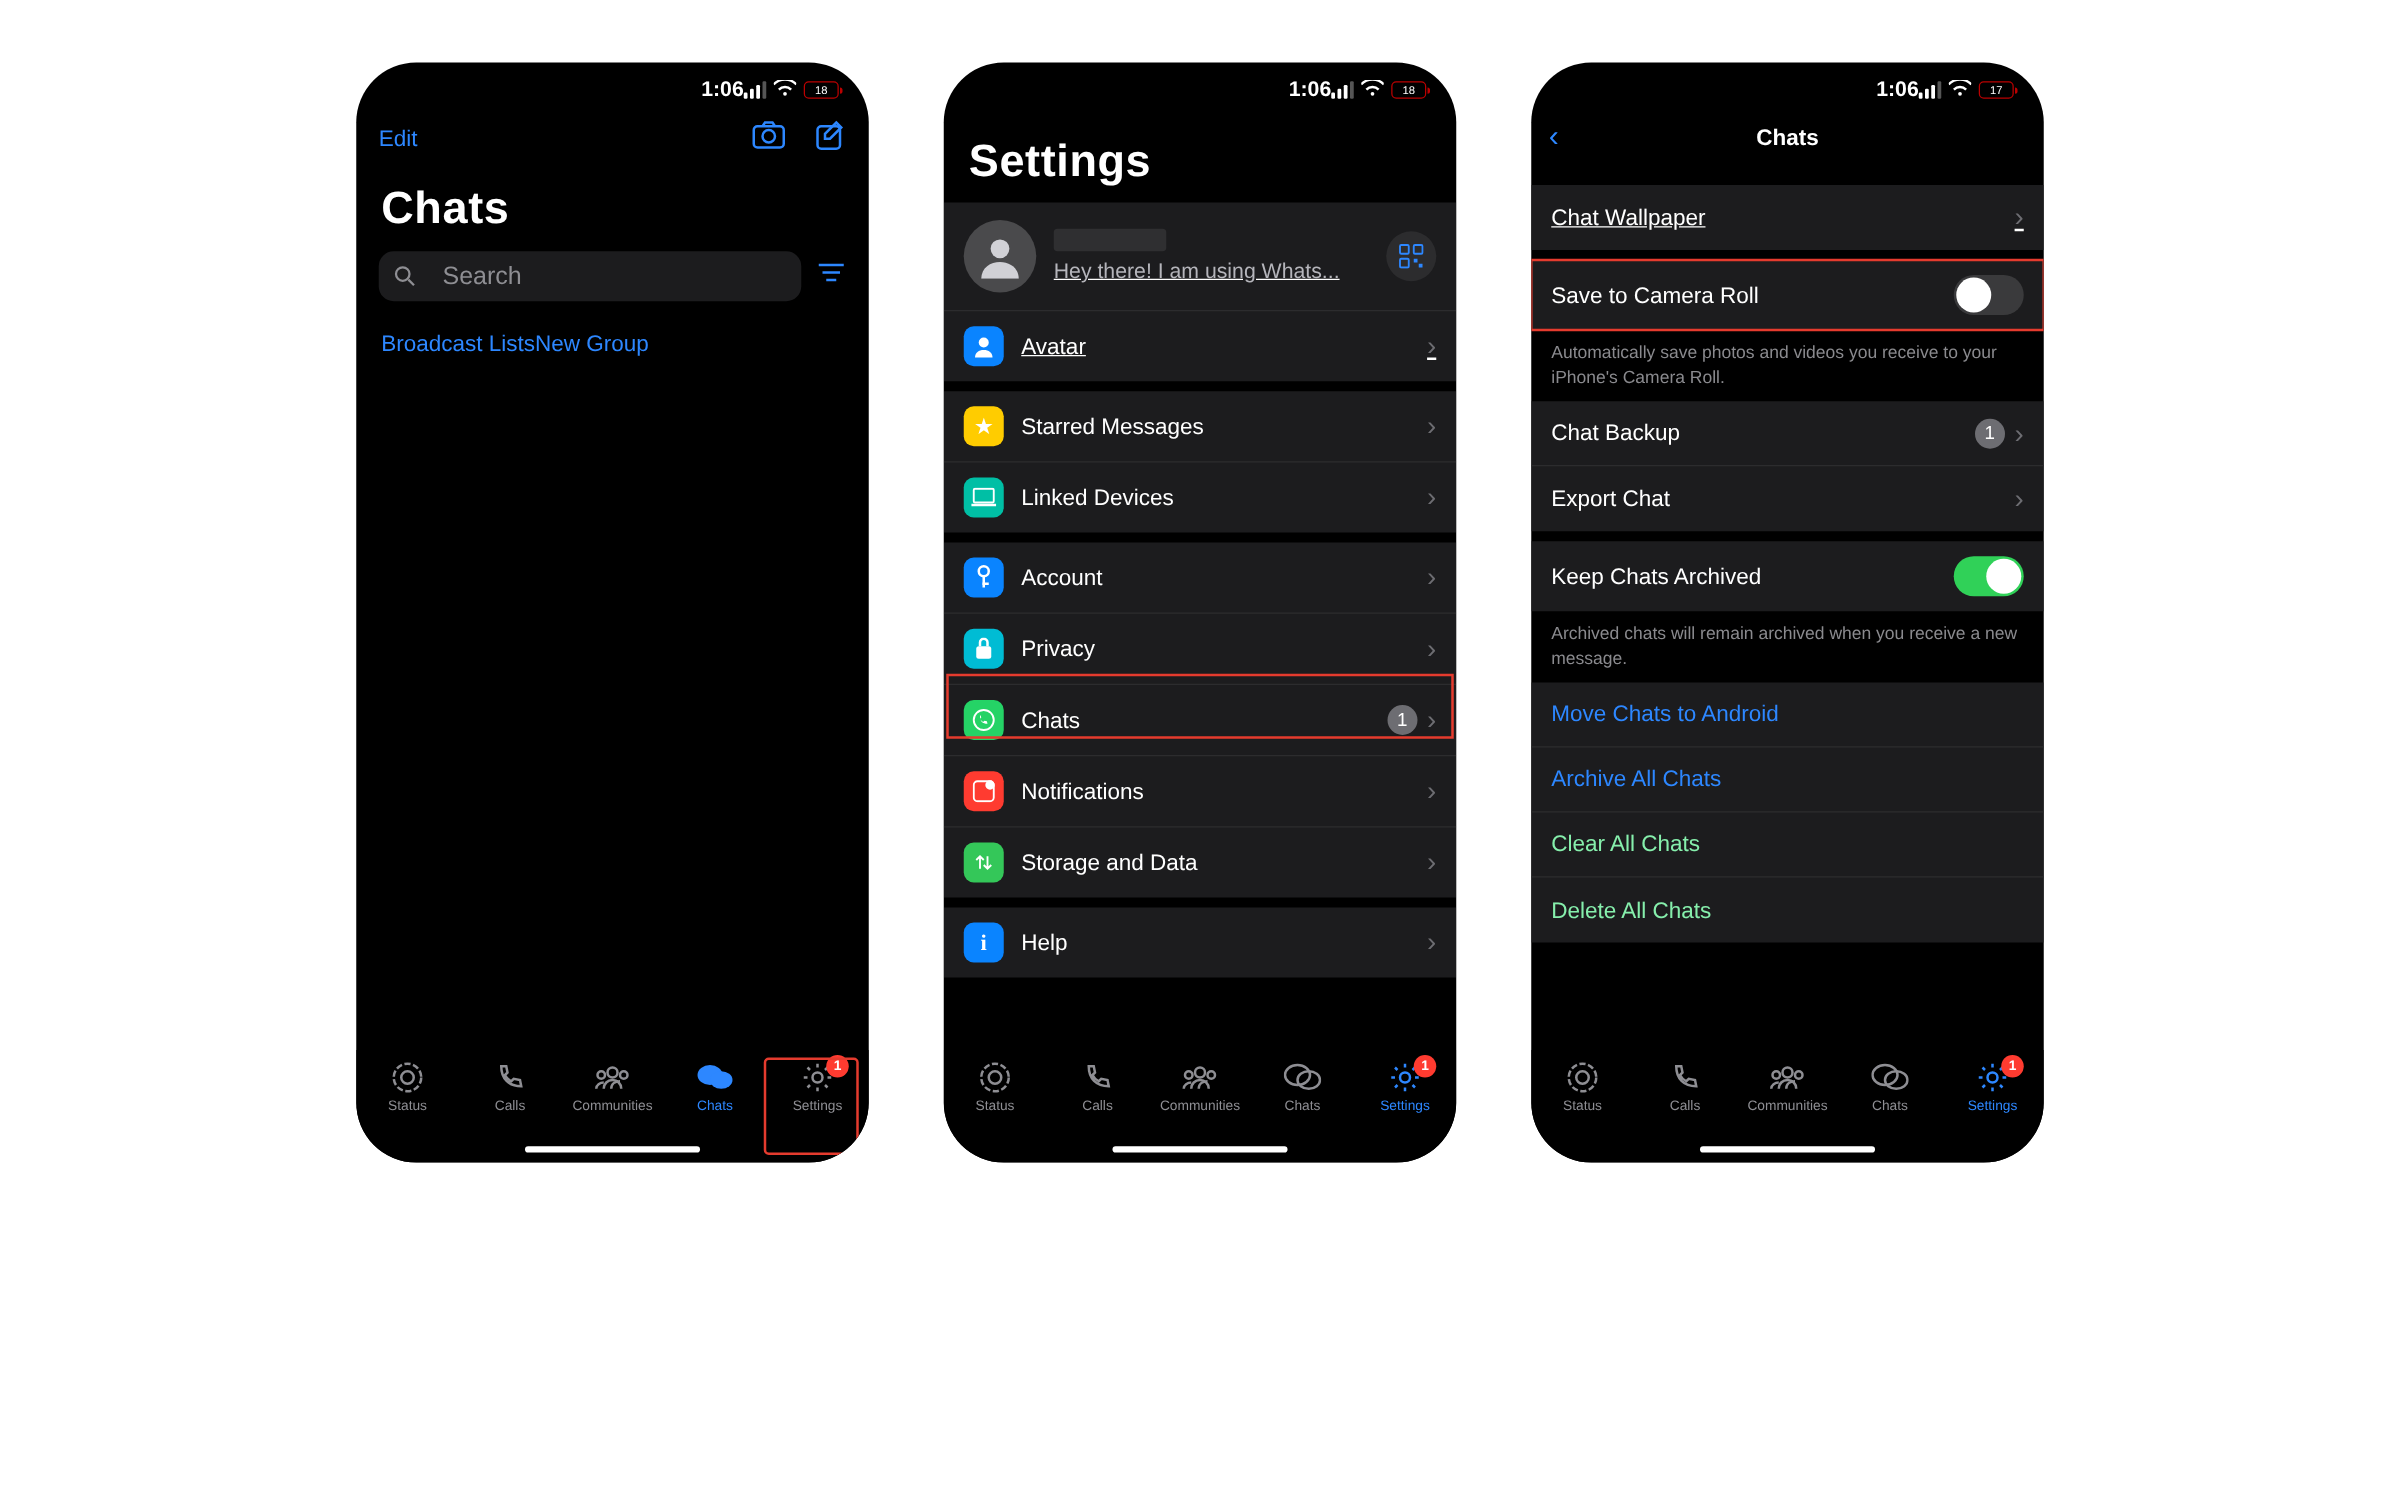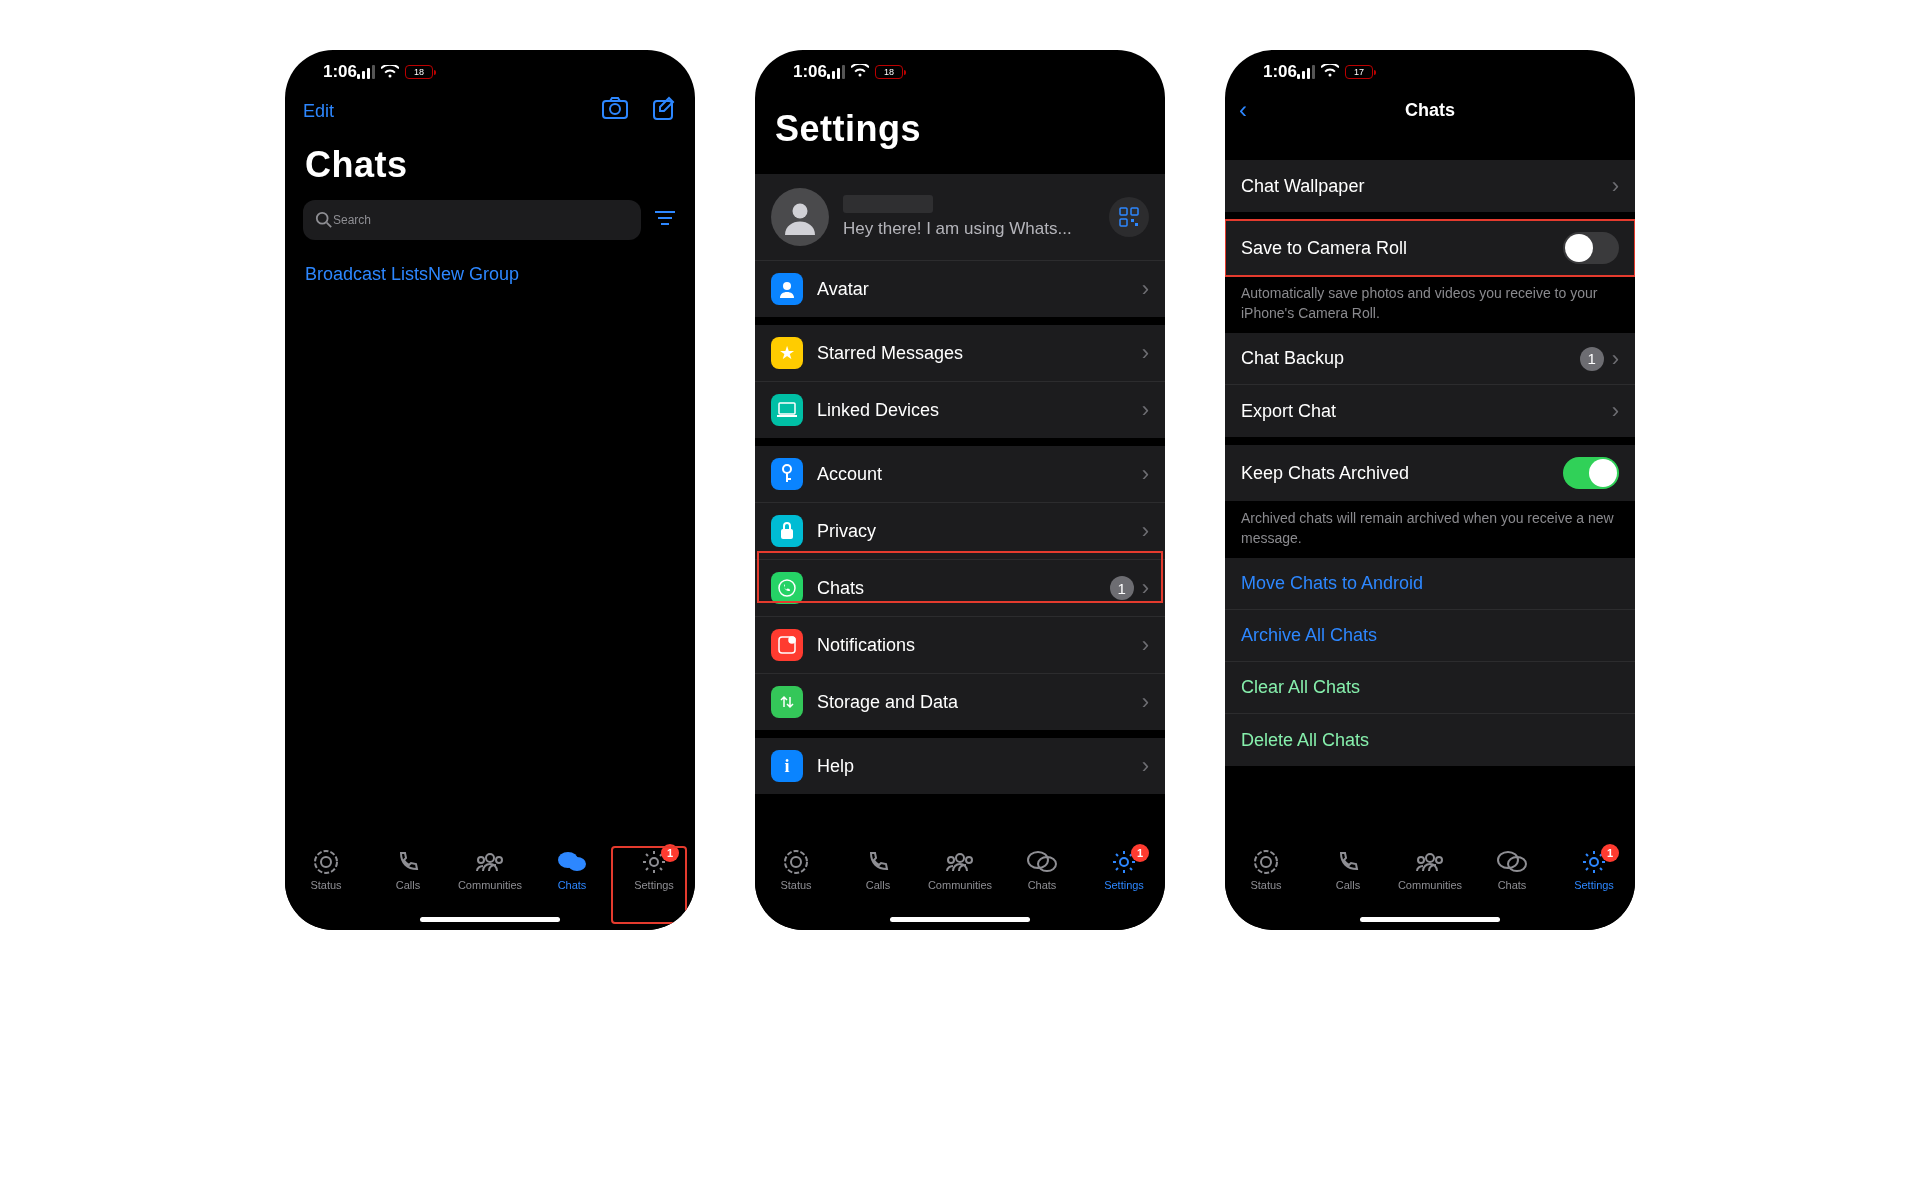--- a/index.html
+++ b/index.html
@@ -18,21 +18,21 @@
     width: 410px;
     height: 880px;
     background: #000;
     border-radius: 48px;
     position: relative;
     overflow: hidden;
     color: #fff;
   }
   .statusbar {
     display: flex;
-    justify-content: flex-start;
+    justify-content: flex-end;
     align-items: center;
     padding: 12px 24px 6px 38px;
     font-weight: 600;
     font-size: 17px;
   }
   .status-right { display: flex; align-items: center; gap: 6px; }
   .signal-bars { display: inline-flex; align-items: flex-end; gap: 2px; }
   .signal-bars span { width: 3px; background:#fff; border-radius:1px; }
   .signal-bars span:nth-child(1){height:5px;}
   .signal-bars span:nth-child(2){height:8px;}
@@ -46,21 +46,21 @@
   }
   .batt::after { content:""; position:absolute; right:-4px; top:4px; width:2px; height:5px; background:#b00; border-radius:0 2px 2px 0;}
   
   .topbar1 { display:flex; justify-content:space-between; align-items:center; padding: 8px 18px; }
   .link-blue { color:#2d87ff; font-size:18px; }
   .icon-blue { color:#2d87ff; }
   .title-big { font-size:36px; font-weight:800; padding: 10px 20px 14px; letter-spacing:0.5px;}
   .searchrow { display:flex; align-items:center; gap:12px; padding: 0 18px 10px;}
   .searchbox {
     flex:1; background:#1c1c1e; border-radius:12px; height:40px;
-    display:flex; align-items:center; gap:0; padding:0 12px; color:#8e8e93; font-size:12px;
+    display:flex; align-items:center; gap:21px; padding:0 12px; color:#8e8e93; font-size:20px;
   }
   .filter-icon { color:#2d87ff; font-size:20px; }
   .row-links { display:flex; justify-content:flex-start; padding:14px 20px; }
   .tabbar {
     position:absolute; bottom:0; left:0; right:0; height:90px;
     display:flex; justify-content:space-around; align-items:flex-start;
     padding-top:8px; background:#000;
   }
   .tab { display:flex; flex-direction:column; align-items:center; gap:3px; color:#8e8e93; font-size:11px; width:70px; position:relative;}
   .tab.active { color:#2d87ff; }
@@ -76,21 +76,21 @@
   }
   .red-box { border:2.5px solid #e53b2e; border-radius:4px; }
   .tab-red-wrap { position:absolute; bottom:6px; right:8px; width:76px; height:78px; pointer-events:none;}
   
   .nav-header {
     display:flex; align-items:center; justify-content:center;
     position:relative; height:44px; font-size:18px; font-weight:600;
   }
   .nav-back { position:absolute; left:14px; color:#2d87ff; font-size:24px; font-weight:400;}
   .section { margin-top: 8px; background:#1c1c1e; }
-  .section.first { margin-top: 16px; }
+  .section.first { margin-top: 4px; text-decoration: underline; }
   .cell {
     display:flex; align-items:center; padding:12px 16px; min-height:52px;
     border-bottom:1px solid #2c2c2e; position:relative;
   }
   .cell:last-child { border-bottom:none; }
   .cell-icon {
     width:32px; height:32px; border-radius:8px; margin-right:14px;
     display:flex; align-items:center; justify-content:center; font-size:18px; color:#fff;
   }
   .cell-label { flex:1; font-size:18px; }

